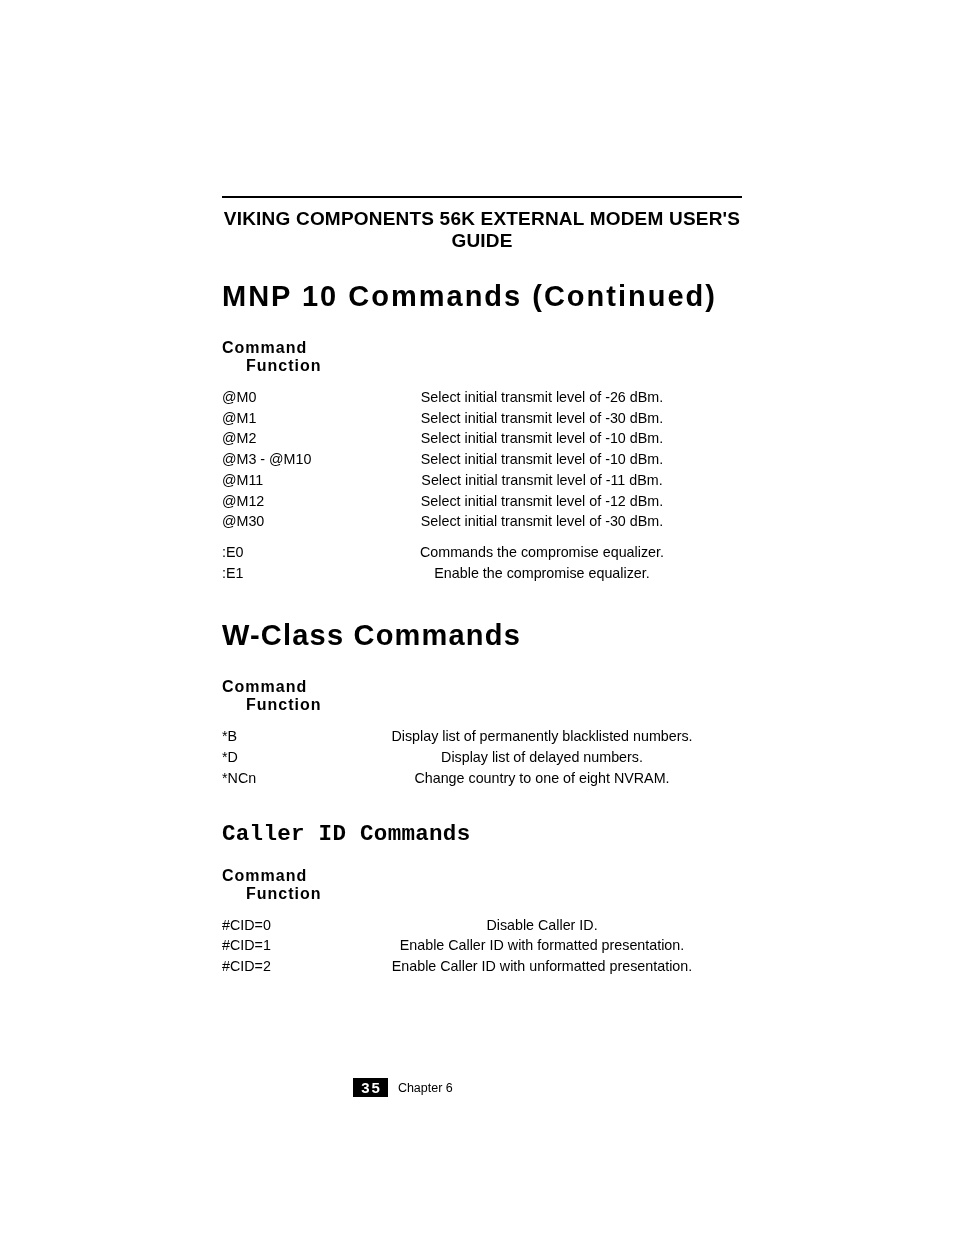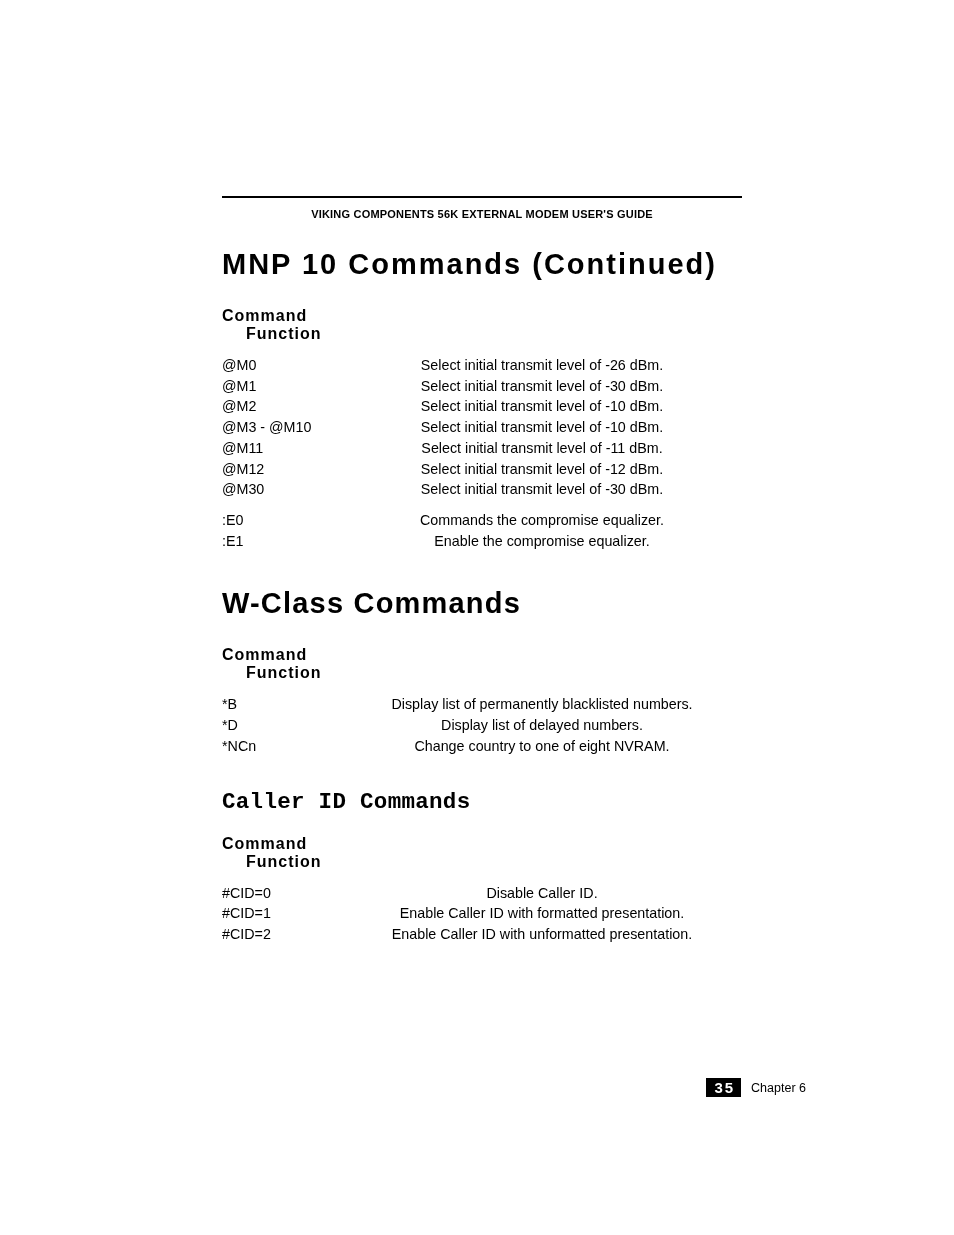--- a/index.html
+++ b/index.html
@@ -19,21 +19,21 @@
     width: 520px;
   }
   .rule {
     border-top: 2.5px solid #000;
     margin-bottom: 10px;
     width: 520px;
   }
   .header {
     text-align: center;
     font-weight: 700;
-    font-size: 11px;
+    font-size: 19px;
     letter-spacing: 0.2px;
     margin-bottom: 28px;
   }
   .h1 {
     font-weight: 800;
     font-size: 29px;
     letter-spacing: 2px;
     margin: 4px 0 26px 0;
     font-stretch: semi-condensed;
   }
@@ -66,21 +66,21 @@
   }
   .row .c1 { width: 120px; }
   .row .c2 { flex: 1; text-align: center; }
   .gap { height: 10px; }
   .section-gap { height: 14px; }
   .footer {
     position: absolute;
     left: 0;
     width: 806px;
     top: 1078px;
-    text-align: right;
+    text-align: center;
   }
   .footer-inner {
     display: inline-flex;
     align-items: center;
     gap: 10px;
   }
   .pagenum {
     background: #000;
     color: #fff;
     font-weight: 800;

